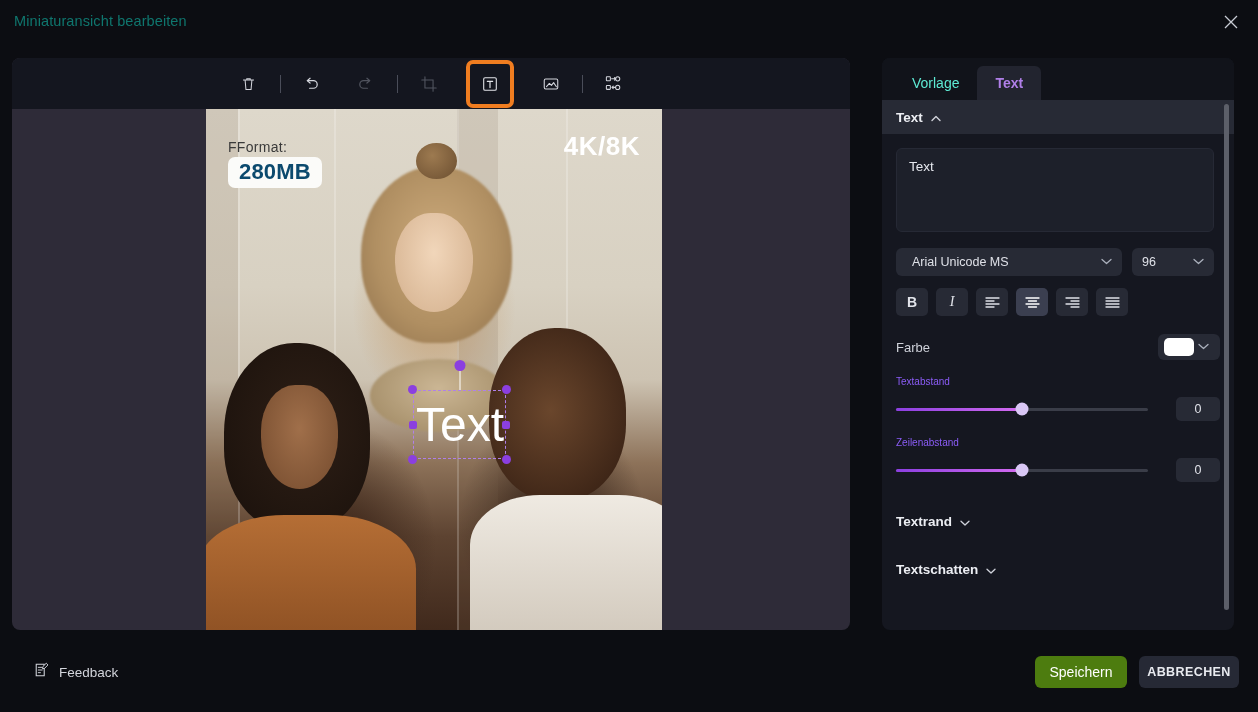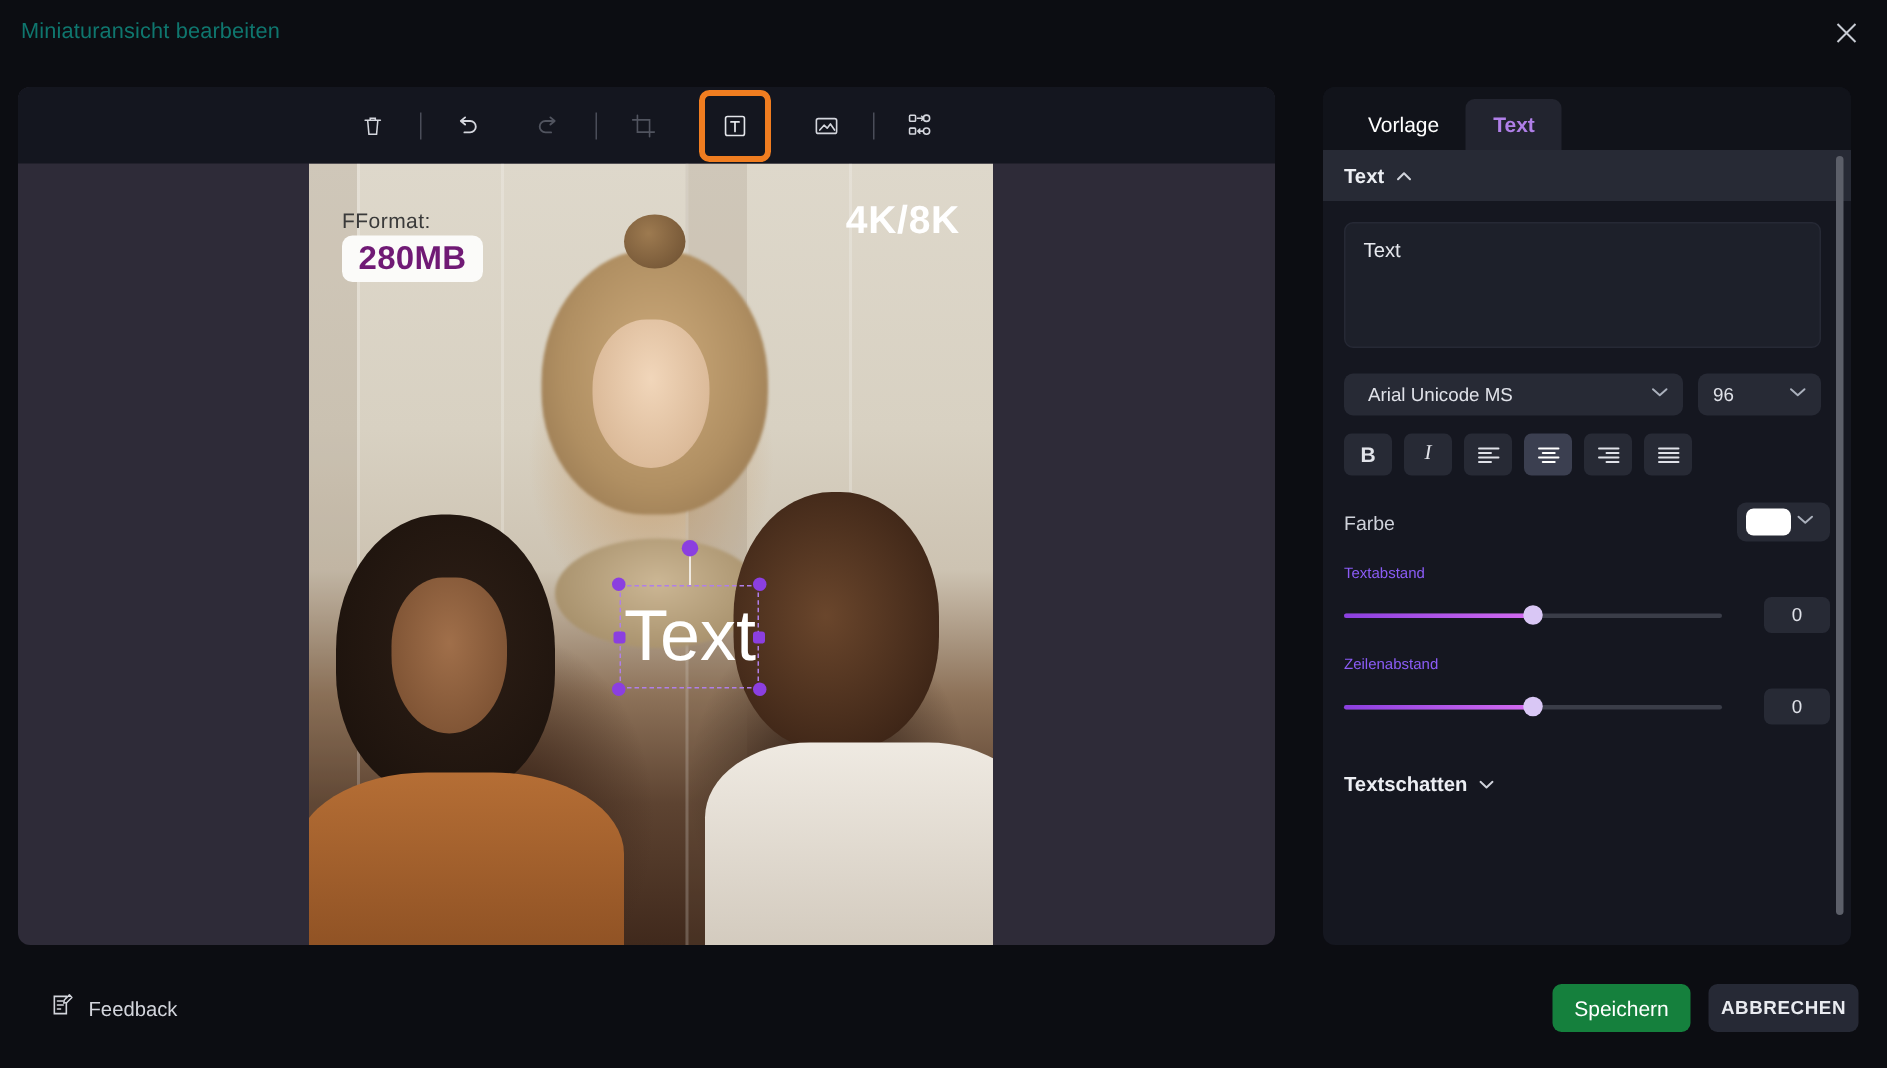--- a/index.html
+++ b/index.html
@@ -144,21 +144,21 @@
     border-radius: 32% 32% 0 0;
     background: linear-gradient(180deg, #efeae2, #cfc6b9);
   }
 
   .ov-fformat {
     position: absolute; left: 22px; top: 30px;
     font-size: 14px; color: #3a3a3a; letter-spacing: .3px;
   }
   .ov-badge {
     position: absolute; left: 22px; top: 48px;
-    background: #fbfbf9; color: #701a75;
+    background: #fbfbf9; color: #0c4a6e;
     font-size: 22px; font-weight: bold;
     padding: 2px 11px 3px; border-radius: 7px;
     letter-spacing: .2px;
   }
   .ov-4k {
     position: absolute; right: 22px; top: 22px;
     font-size: 26px; font-weight: bold; color: #ffffff;
     letter-spacing: .5px;
   }
 
@@ -204,21 +204,21 @@
     overflow: hidden;
   }
   .tabs {
     position: relative; height: 42px;
     background: #11131a;
     display: flex; align-items: flex-end; padding-left: 12px;
   }
   .tab {
     height: 34px; padding: 0 18px;
     display: flex; align-items: center;
-    font-size: 14px; color: #ffffff; cursor: pointer;
+    font-size: 14px; color: #5eead4; cursor: pointer;
     border-radius: 6px 6px 0 0;
   }
   .tab.active {
     background: #22242f; color: #b07fe8; font-weight: bold;
   }
   .sec-head {
     height: 34px; background: #272a35;
     display: flex; align-items: center; padding-left: 14px; gap: 8px;
     cursor: pointer;
   }
@@ -314,21 +314,21 @@
 
   
   .feedback {
     position: absolute; left: 34px; top: 662px;
     display: flex; align-items: center; gap: 9px; cursor: pointer;
   }
   .feedback .t { font-size: 13.5px; color: #d3d5dc; }
   .save-btn {
     position: absolute; left: 1035px; top: 656px;
     width: 92px; height: 32px; border-radius: 6px;
-    background: #15803d; color: #ffffff;
+    background: #4d7c0f; color: #ffffff;
     display: flex; align-items: center; justify-content: center;
     font-size: 14px; cursor: pointer;
   }
   .cancel-btn {
     position: absolute; left: 1139px; top: 656px;
     width: 100px; height: 32px; border-radius: 6px;
     background: #262935; color: #e9ebf0;
     display: flex; align-items: center; justify-content: center;
     font-size: 12.5px; font-weight: bold; letter-spacing: .4px; cursor: pointer;
   }
@@ -524,20 +524,28 @@
         <div class="lbl">Zeilenabstand</div>
         <div class="slider-line">
           <div class="track">
             <div class="fill"></div>
             <div class="thumb"></div>
           </div>
           <div class="numbox">0</div>
         </div>
       </div>
 
+      <div class="collapse-row">
+        <span class="t">Textrand</span>
+        <span>
+          <svg width="10" height="6" viewBox="0 0 10 6">
+              <path d="M1 1.2 5 5 9 1.2" stroke="#cfd2da" stroke-width="1.3" fill="none" stroke-linecap="round" stroke-linejoin="round"></path>
+            </svg>
+        </span>
+      </div>
 
       <div class="collapse-row">
         <span class="t">Textschatten</span>
         <span>
           <svg width="10" height="6" viewBox="0 0 10 6">
               <path d="M1 1.2 5 5 9 1.2" stroke="#cfd2da" stroke-width="1.3" fill="none" stroke-linecap="round" stroke-linejoin="round"></path>
             </svg>
         </span>
       </div>
 

